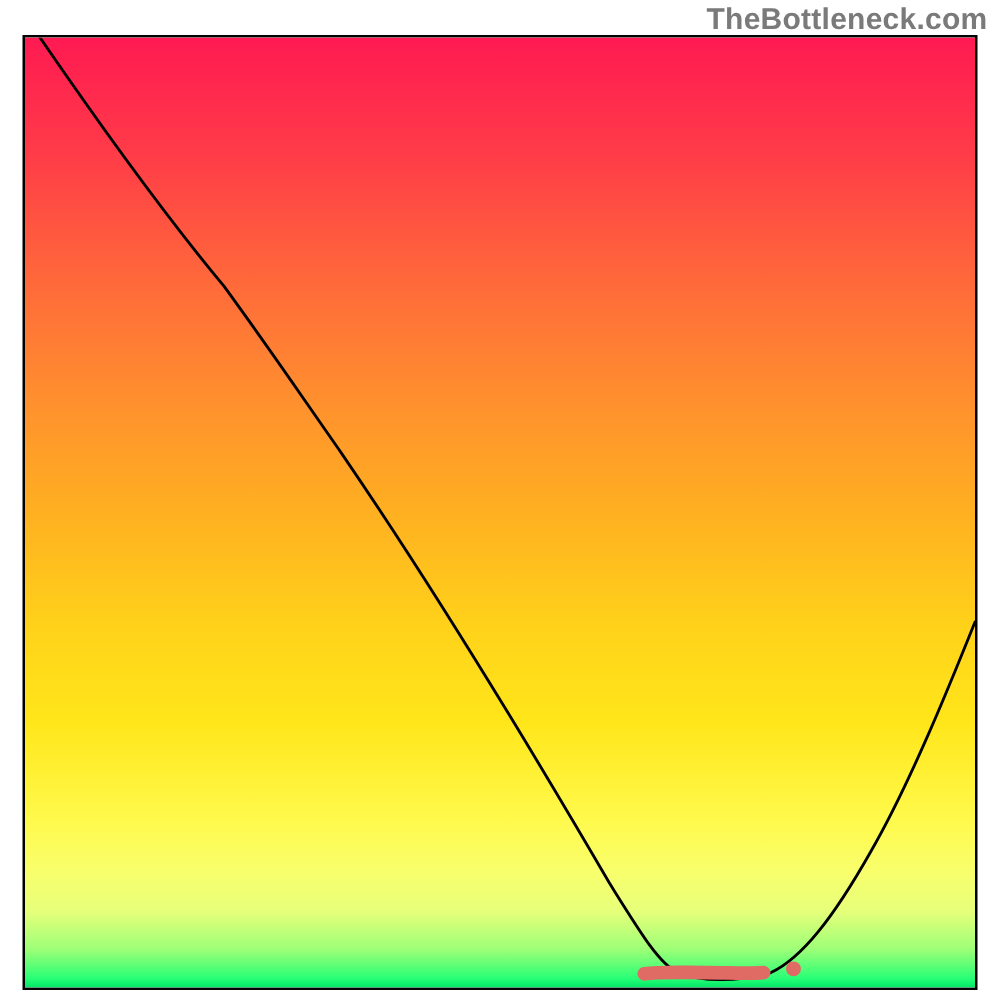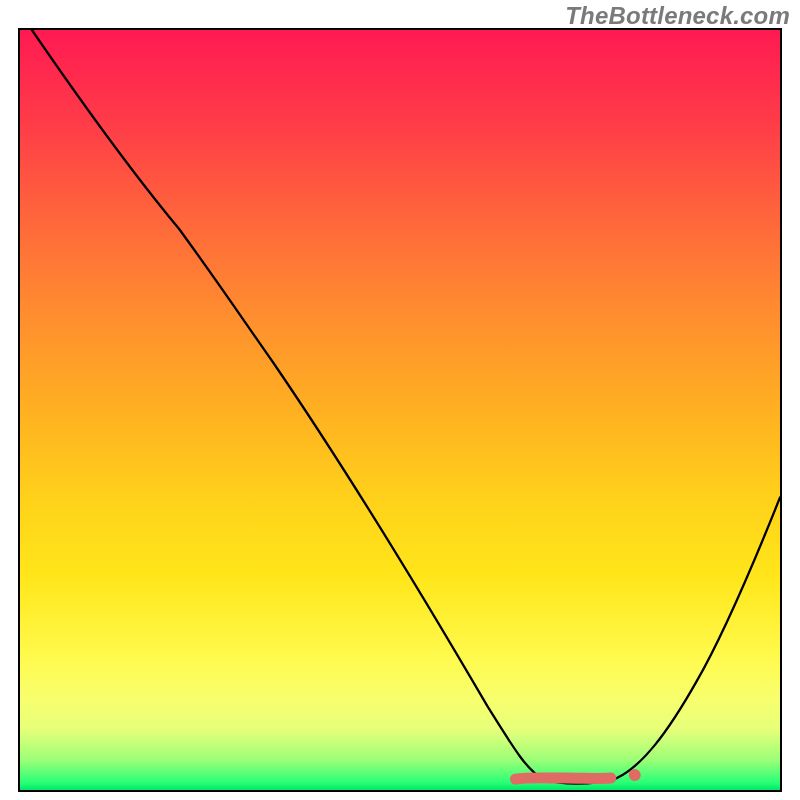--- a/index.html
+++ b/index.html
@@ -1,21 +1,20 @@
 <!DOCTYPE html>
 <html><head>
 <meta charset="utf-8">
 <style>
   * { margin: 0; padding: 0; box-sizing: border-box; }
   html, body { width: 800px; height: 800px; overflow: hidden; background: #fff; }
   .stage {
     position: relative;
     width: 800px;
     height: 709px;
-    font-style: italic;
   }
   .watermark {
     position: absolute;
     top: 2px;
     right: 10px;
     font-family: Arial, Helvetica, sans-serif;
     font-size: 24px;
     font-weight: bold;
     color: #7a7a7a;
     letter-spacing: 0.2px;

